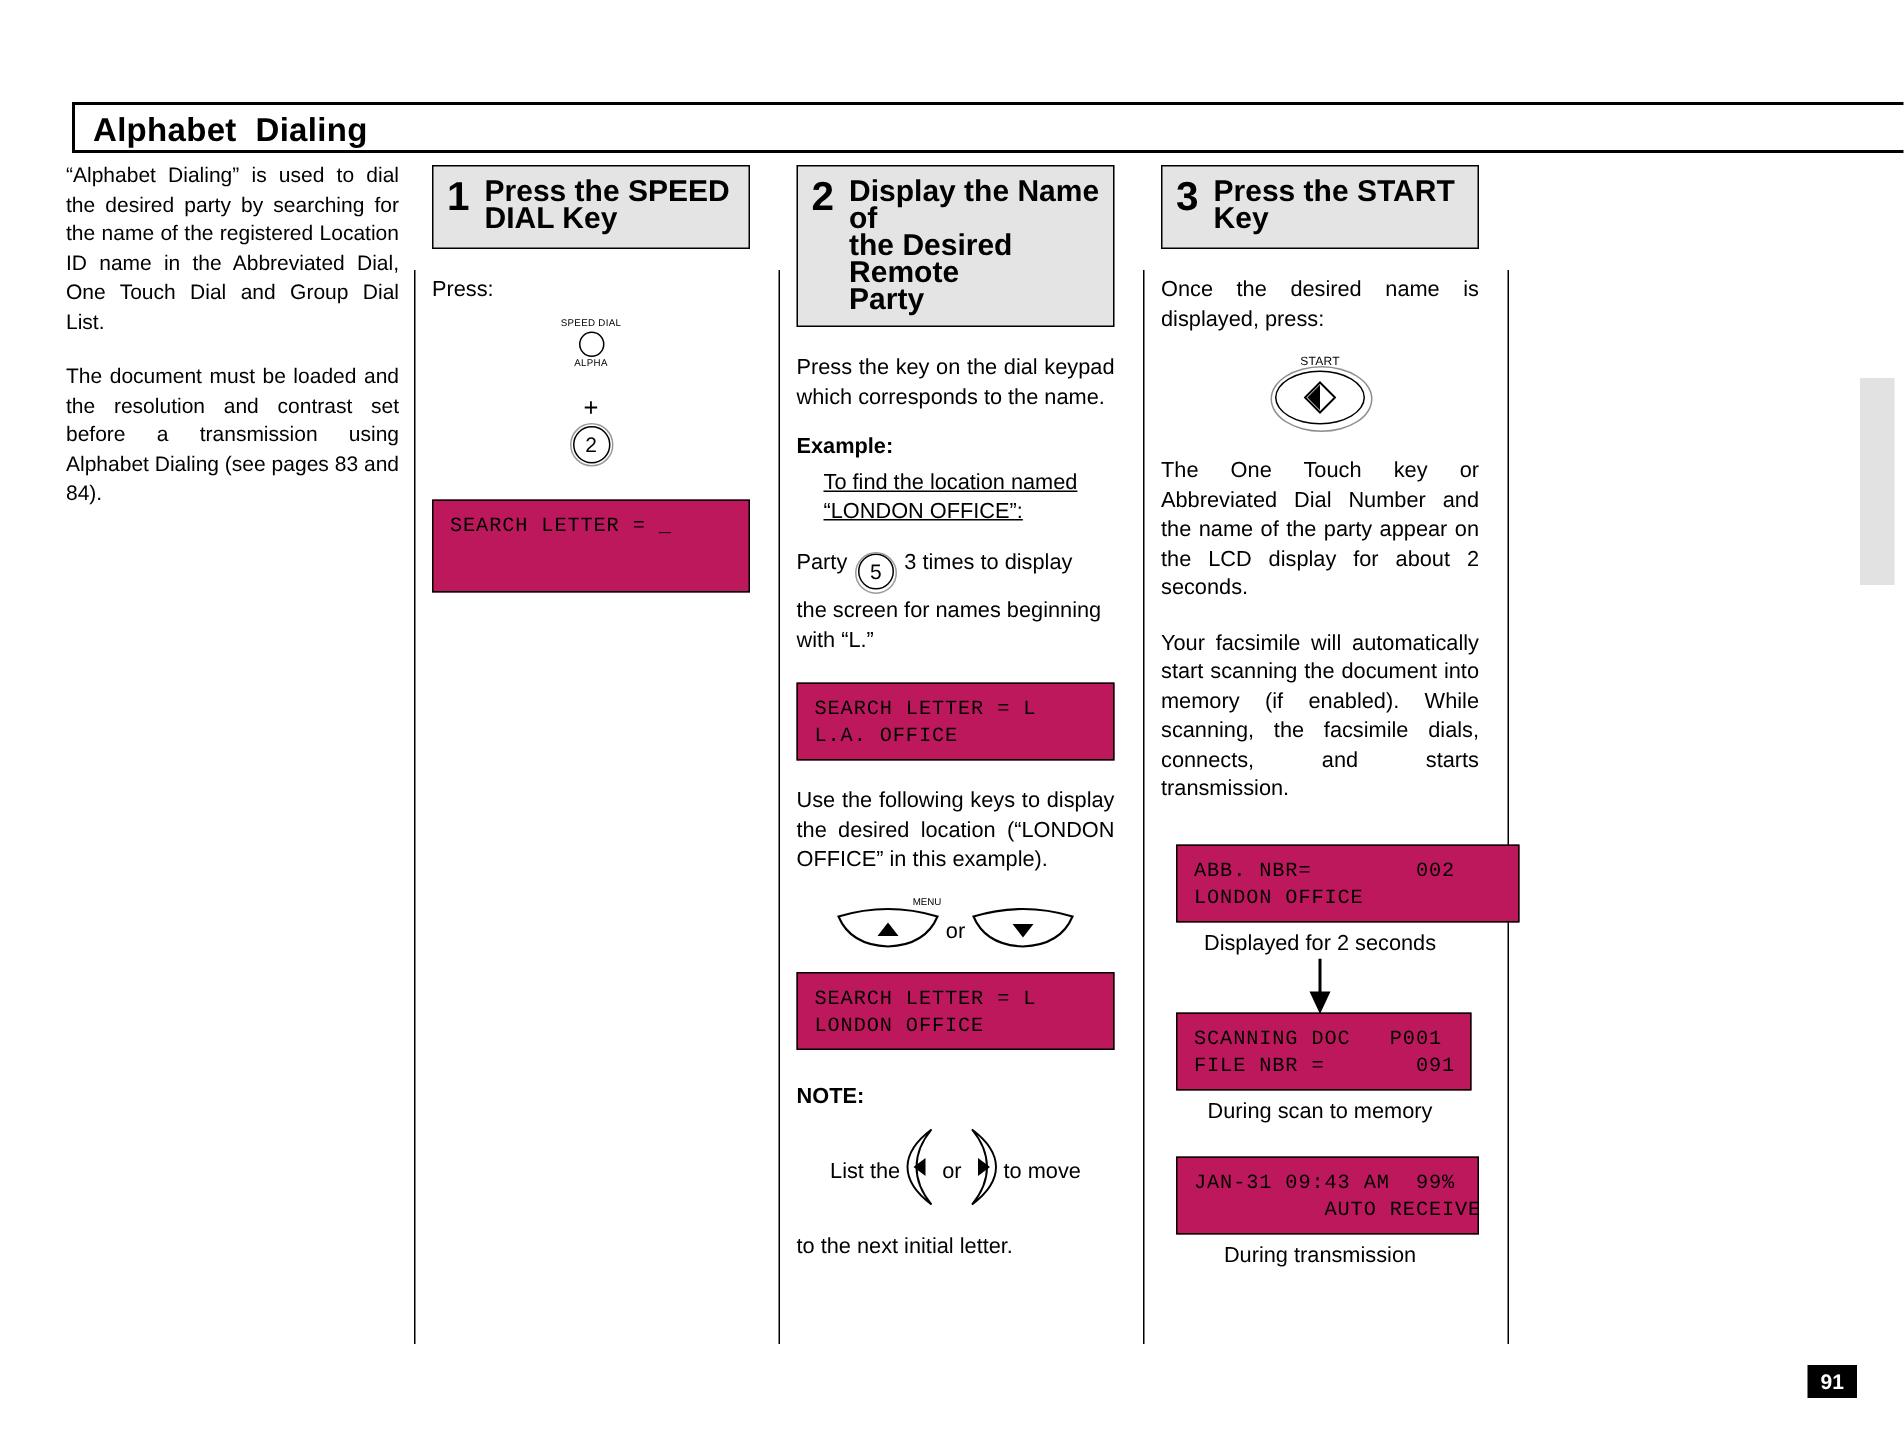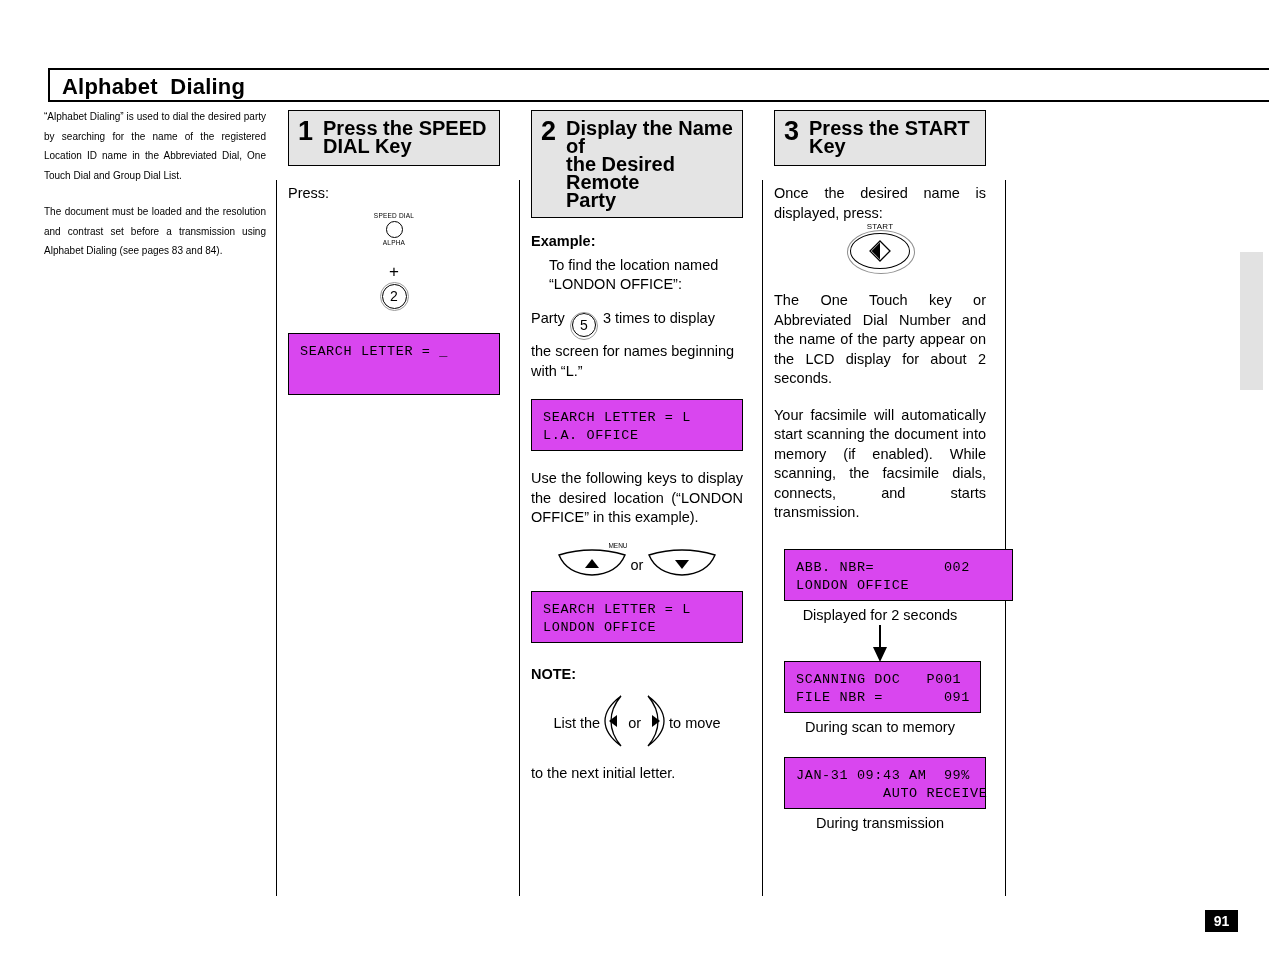--- a/index.html
+++ b/index.html
@@ -37,21 +37,21 @@
   }
 
   
   .intro-col {
     position: absolute;
     left: 44px;
     top: 107px;
     width: 222px;
   }
   .intro-p {
-    font-size: 10px;
+    font-size: 14px;
     line-height: 19.5px;
     margin: 0 0 17px 0;
     text-align: justify;
     text-align-last: left;
   }
 
   
   .vrule {
     position: absolute;
     top: 180px;
@@ -100,30 +100,30 @@
 
   .body-text {
     font-size: 14.5px;
     line-height: 19.5px;
     margin: 0;
     text-align: justify;
     text-align-last: left;
   }
   .mt18 { margin-top: 18px; }
   .mt14 { margin-top: 14px; }
-  .mt10 { margin-top: 10px; }
+  .mt10 { margin-top: 10px; text-decoration: underline; }
   .bold { font-weight: bold; }
   .indent { margin-left: 18px; }
   .plain { text-align: left; }
 
   
   .lcd {
     border: 1.5px solid #000;
     box-sizing: border-box;
-    background: #d946ef;
+    background: #be185d;
     font-family: "Liberation Mono", monospace;
     font-size: 13.5px;
     line-height: 18px;
     padding: 9px 11px 9px 11px;
     white-space: pre;
     letter-spacing: 0.6px;
   }
   .lcd.h62 { height: 62px; }
   .lcd.h52 { height: 52px; }
 
@@ -325,20 +325,21 @@
 </div>
 
 <div class="step-col c2">
   <div class="step-head tall">
     <div class="step-num">2</div>
     <div class="step-title">Display the Name of
 the Desired Remote
 Party</div>
   </div>
 
+  <p class="body-text mt18">Press the key on the dial keypad which corresponds to the name.</p>
 
   <p class="body-text plain bold mt14">Example:</p>
 
   <p class="body-text plain indent mt10" style="margin-top:4px;">To find the location named “LONDON OFFICE”:</p>
 
   <div class="body-text plain" style="margin-top:14px;">
     <span>Party</span>
     <span class="digit-inline">5</span>
     <span>3 times to display</span>
   </div>
@@ -395,21 +396,21 @@
 
 <div class="step-col c3">
   <div class="step-head">
     <div class="step-num">3</div>
     <div class="step-title">Press the START
 Key</div>
   </div>
 
   <p class="body-text mt18">Once the desired name is displayed,  press:</p>
 
-  <div class="start-key" style="">
+  <div class="start-key" style="margin-top:14px;">
     <div class="keylabel-top" style="font-size:8px;">START</div>
     <div class="start-oval">
       <svg width="22" height="22" viewBox="0 0 22 22">
         <polygon points="11,1 21,11 11,21 1,11" fill="#ffffff" stroke="#000000" stroke-width="1.3"></polygon>
         <polygon points="11,2.5 11,19.5 2.6,11" fill="#000000"></polygon>
       </svg>
     </div>
   </div>
 
   <p class="body-text" style="margin-top:22px;">The One Touch key or Abbreviated Dial Number and the name of the party appear on the LCD display for about 2 seconds.</p>

